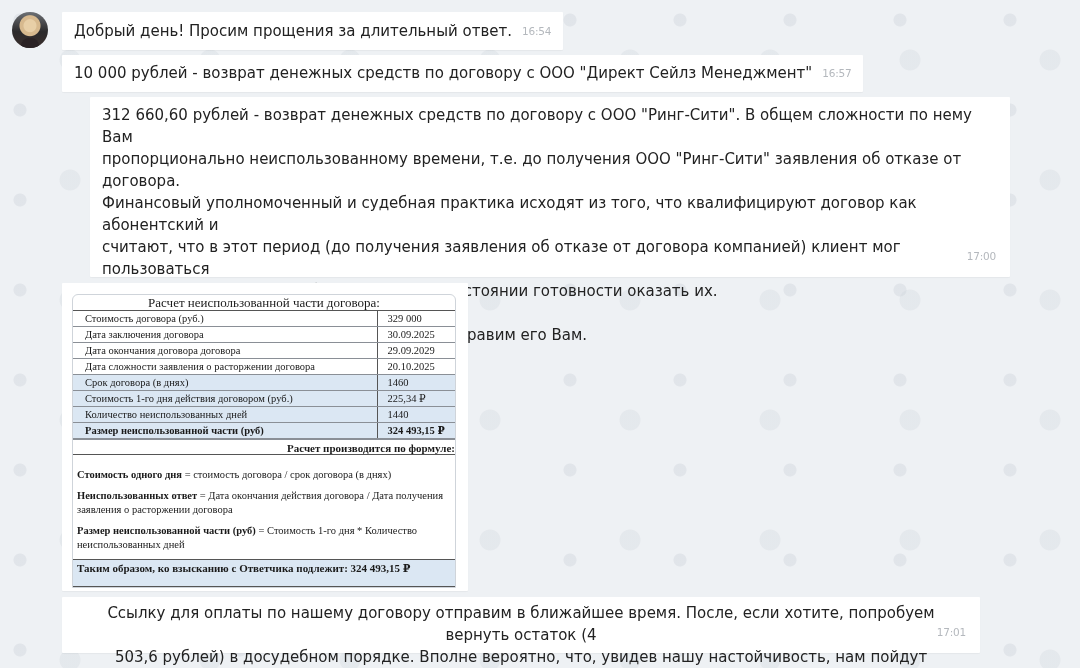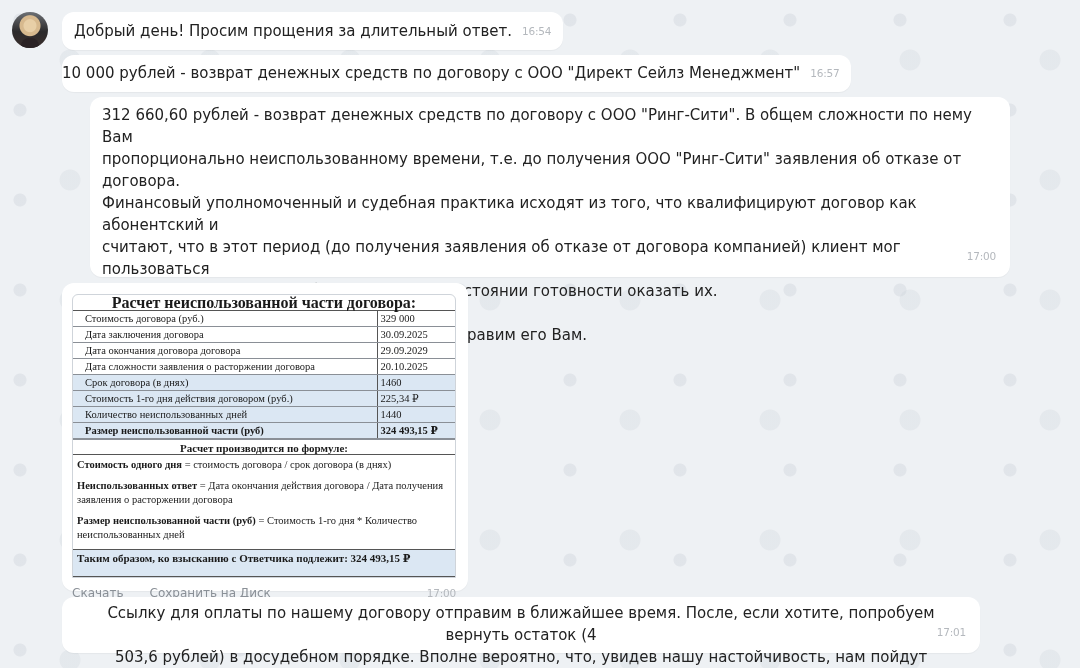--- a/index.html
+++ b/index.html
@@ -20,56 +20,56 @@
     position: absolute; left: 12px; top: 12px; width: 36px; height: 36px;
     border-radius: 50%; overflow: hidden;
     background: radial-gradient(circle at 50% 38%, #e8cfa7 0 6px, #d7b98e 7px 10px, transparent 11px),
                 linear-gradient(180deg, #6d7074 0%, #2b2a2b 55%, #3a2e2c 100%);
   }
   .avatar::after {
     content: ""; position: absolute; left: 9px; bottom: -4px; width: 18px; height: 14px;
     background: #2a2224; border-radius: 8px 8px 0 0;
   }
   .bubble {
-    position: absolute; background: #ffffff; border-radius: 12px;
+    position: absolute; background: #ffffff; border-radius: 1px;
     color: #222; font-size: 15px; line-height: 22px;
     box-shadow: 0 1px 1px rgba(0,0,0,0.04);
   }
   .time {
     color: #b4b8bd; font-size: 10.5px; letter-spacing: -0.2px;
   }
   .inline-time { margin-left: 10px; vertical-align: 1px; }
   .abs-time { position: absolute; right: 14px; bottom: 10px; }
   .msg1 { left: 62px; top: 12px; height: 38px; padding: 8px 12px 0 12px; white-space: nowrap; }
-  .msg2 { left: 62px; top: 55px; height: 37px; padding: 7px 12px 0 0; white-space: nowrap; }
+  .msg2 { left: 62px; top: 55px; height: 37px; padding: 7px 12px 0 12px; white-space: nowrap; }
   .msg3 { left: 62px; top: 97px; width: 920px; height: 180px; padding: 7px 12px 0 12px; margin-left: 28px; }
   .msg4 { left: 62px; top: 283px; width: 406px; height: 308px; padding: 11px 10px 0 10px; }
   .msg5 { left: 62px; top: 597px; width: 918px; height: 56px; padding: 0 12px; text-align: center; }
   .msg5 p { margin-top: 5px; white-space: pre-wrap; }
 
   
   .doc {
     width: 384px; border: 1px solid #cfd4da; border-radius: 6px 6px 0 0;
     font-family: "Liberation Serif", "DejaVu Serif", serif; font-size: 10.5px; color: #1a1a1a;
     overflow: hidden; background: #fff;
   }
   .doc-title {
-    text-align: center; font-weight: bold; font-size: 16px; height: 16px; line-height: 16px;
+    text-align: center; font-weight: normal; font-size: 13px; height: 16px; line-height: 16px;
     border-bottom: 1px solid #555;
   }
   .doc table { width: 100%; border-collapse: collapse; }
   .doc td { height: 15.3px; line-height: 15px; padding: 0 0 0 12px; border-bottom: 1px solid #8a8f96; }
-  .doc td.val { width: 78px; padding-left: 3px; border-left: 1px solid #555; margin-top: 41px; }
+  .doc td.val { width: 78px; padding-left: 10px; border-left: 1px solid #555; margin-top: 41px; }
   .doc tr.blue td { background: #dbe7f3; }
   .doc tr.bold td { font-weight: bold; }
   .doc-sub {
-    text-align: center; font-weight: bold; font-size: 11px; height: 16px; line-height: 16px;
+    text-align: right; font-weight: bold; font-size: 11px; height: 16px; line-height: 16px;
     border-bottom: 1px solid #555; border-top: 1px solid #8a8f96;
   }
-  .formula { padding: 3px 4px 0 4px; line-height: 14px; }
+  .formula { padding: 3px 4px 0 4px; line-height: 14px; margin-top: 10px; }
   .formula div { margin-bottom: 7px; }
   .formula b { font-weight: bold; }
   .doc-total {
     background: #dbe7f3; font-weight: bold; font-size: 11px; height: 28px; line-height: 16px;
     padding-left: 4px; border-top: 1px solid #555; border-bottom: 1px solid #555;
   }
   .file-actions {
     display: flex; align-items: center; margin-top: 4px; font-size: 12px; color: #8a9097; gap: 16px;
   }
   .file-actions span { margin-right: 10px; cursor: pointer; }

